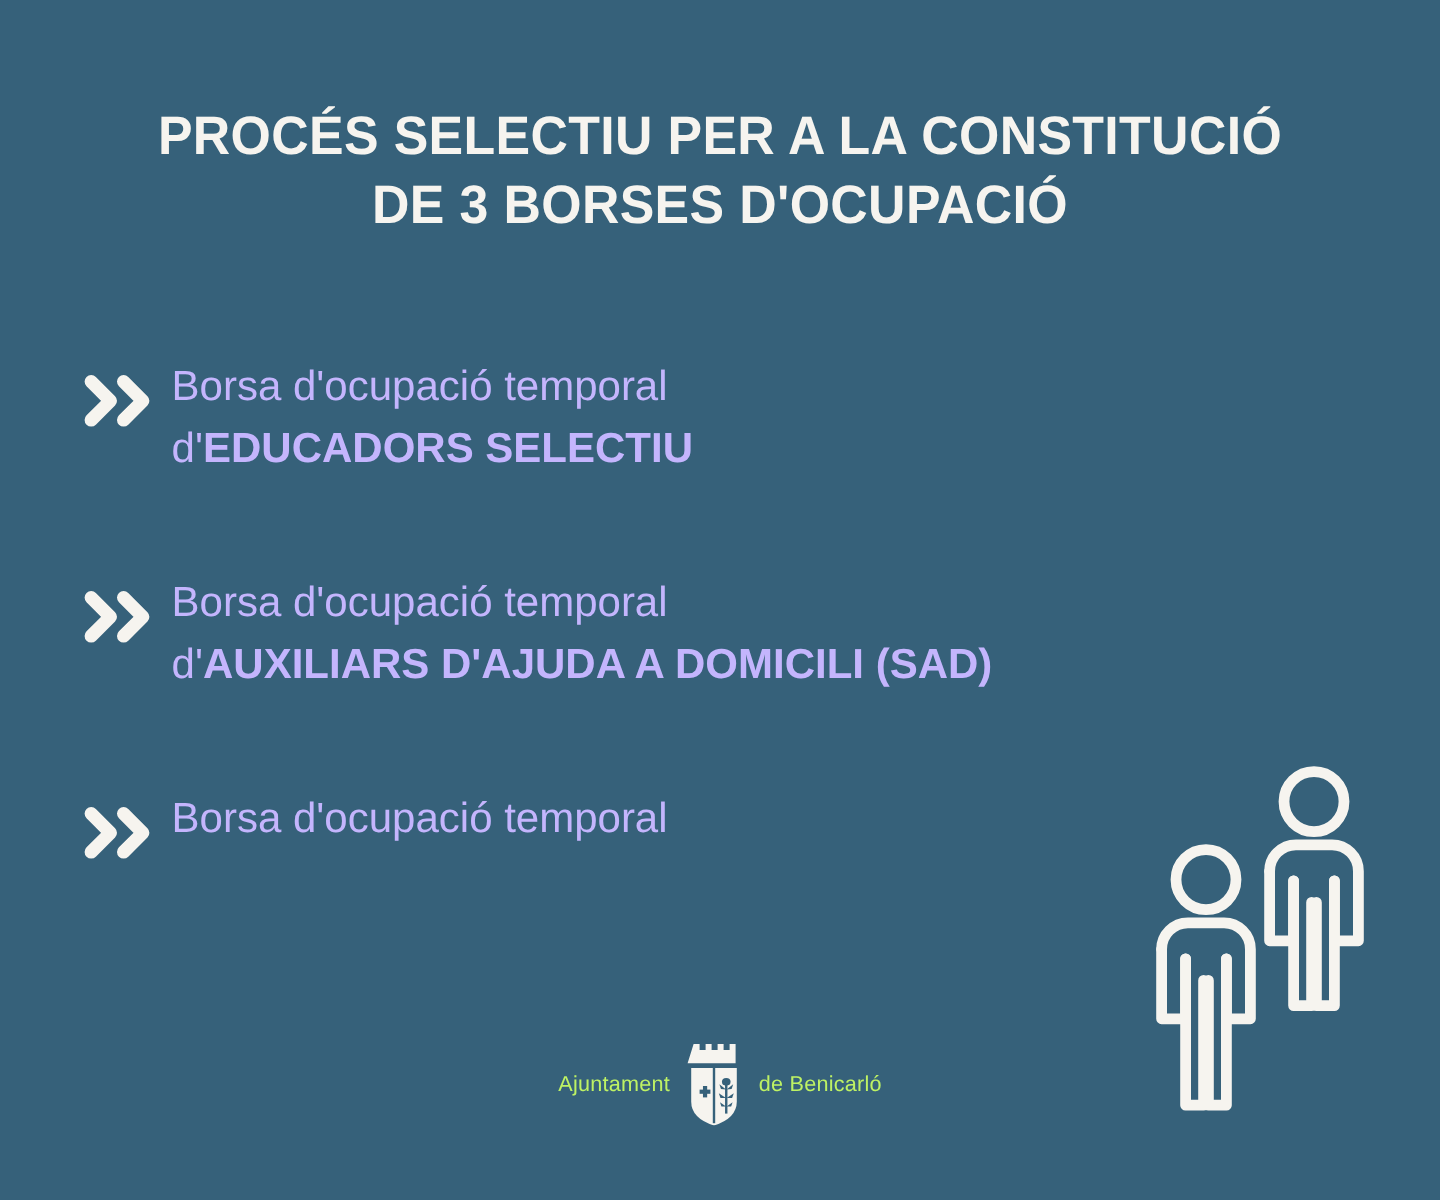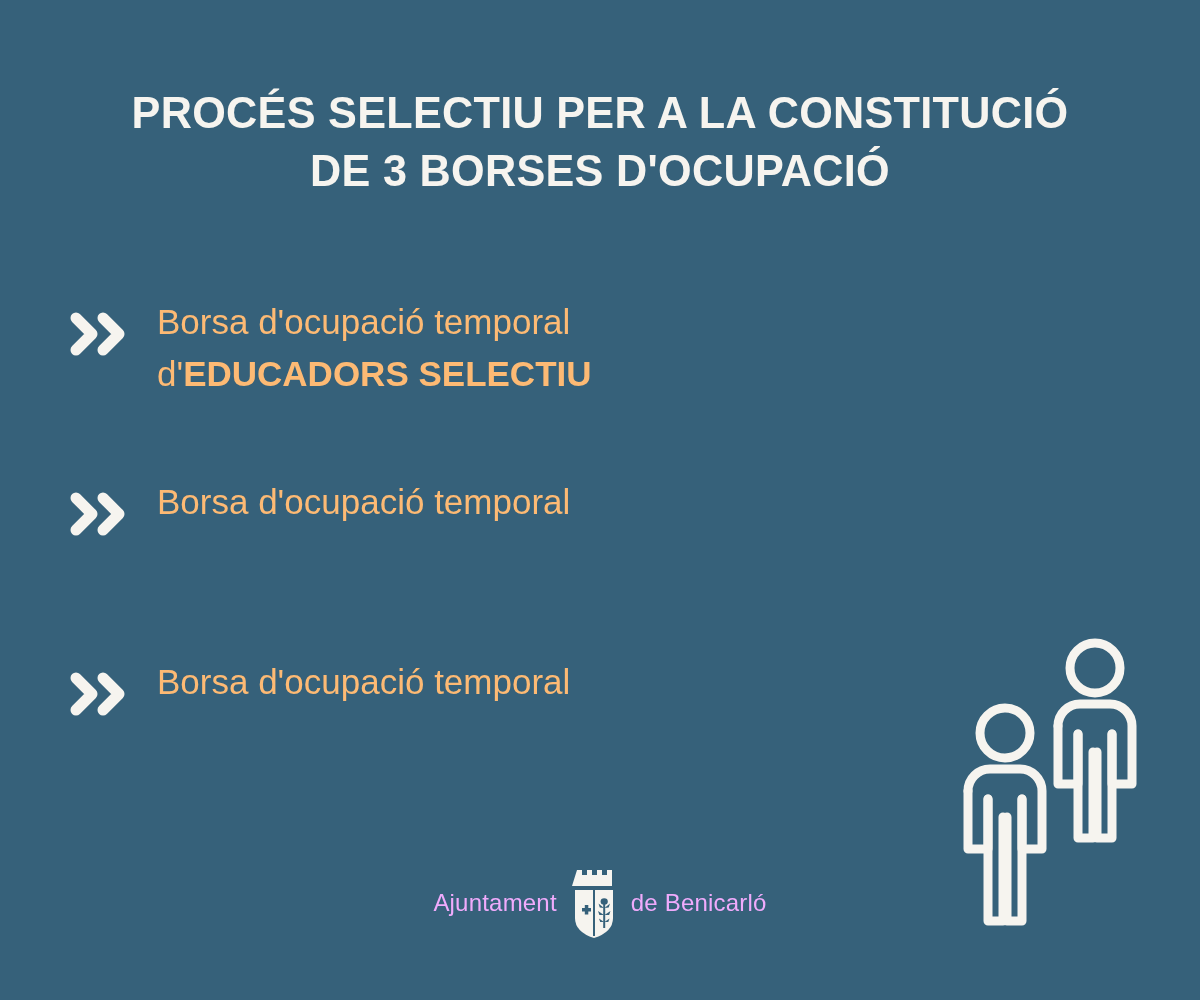--- a/index.html
+++ b/index.html
@@ -63,24 +63,23 @@
     height: 44px;
   }
   .bullet-text {
     position: absolute;
     left: 143px;
     top: 0;
     width: 1000px;
   }
   .bullet-line {
     display: block;
-    color: #fdba74;
+    color: #c4b5fd;
     line-height: 52px;
     white-space: nowrap;
-    margin-left: 14px;
   }
   .bullet-line-1 {
     font-size: 35px;
     font-weight: normal;
     letter-spacing: 0px;
   }
   .bullet-line-2 {
     font-size: 35px;
     letter-spacing: 0px;
   }
@@ -101,22 +100,22 @@
     position: absolute;
     left: 0;
     top: 868px;
     width: 1200px;
     display: flex;
     align-items: center;
     justify-content: center;
     gap: 14px;
   }
   .logo-word {
-    color: #f0abfc;
-    font-size: 24px;
+    color: #bef264;
+    font-size: 18px;
     font-weight: normal;
     letter-spacing: 0.2px;
     white-space: nowrap;
   }
   .logo-crest {
     display: block;
     width: 46px;
     height: 72px;
     margin-top: -2px;
   }
@@ -148,20 +147,21 @@
 
     <div class="bullet">
       <span class="bullet-chevrons">
         <svg width="58" height="44" viewBox="0 0 58 44" fill="none" xmlns="http://www.w3.org/2000/svg" aria-hidden="true">
           <path d="M6 6 L22 22 L6 38" stroke="#f6f4ef" stroke-width="11" stroke-linecap="round" stroke-linejoin="round"></path>
           <path d="M33 6 L49 22 L33 38" stroke="#f6f4ef" stroke-width="11" stroke-linecap="round" stroke-linejoin="round"></path>
         </svg>
       </span>
       <div class="bullet-text">
         <span class="bullet-line bullet-line-1">Borsa d'ocupació temporal</span>
+        <span class="bullet-line bullet-line-2"><span class="prefix">d'</span><span class="strong">AUXILIARS D'AJUDA A DOMICILI (SAD)</span></span>
       </div>
     </div>
 
     <div class="bullet">
       <span class="bullet-chevrons">
         <svg width="58" height="44" viewBox="0 0 58 44" fill="none" xmlns="http://www.w3.org/2000/svg" aria-hidden="true">
           <path d="M6 6 L22 22 L6 38" stroke="#f6f4ef" stroke-width="11" stroke-linecap="round" stroke-linejoin="round"></path>
           <path d="M33 6 L49 22 L33 38" stroke="#f6f4ef" stroke-width="11" stroke-linecap="round" stroke-linejoin="round"></path>
         </svg>
       </span>

